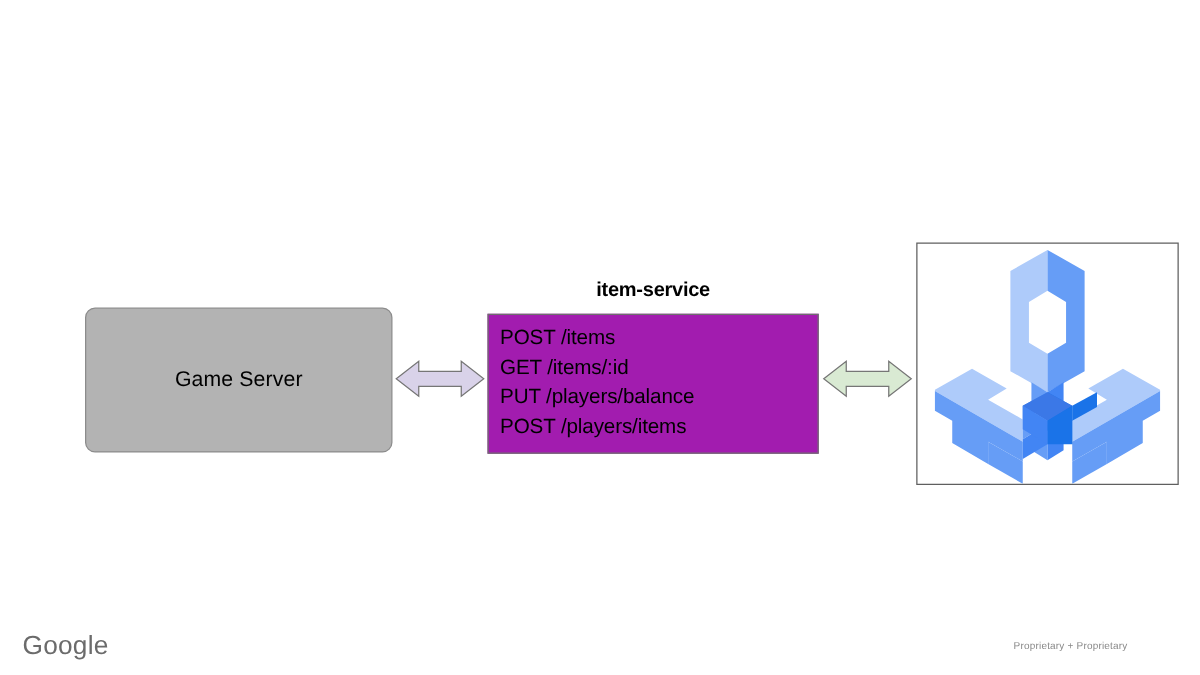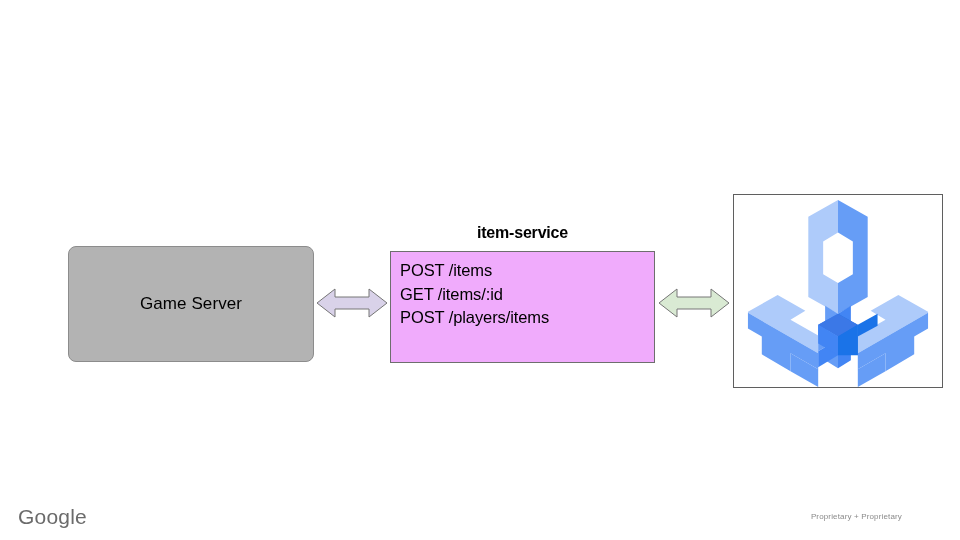--- a/index.html
+++ b/index.html
@@ -54,21 +54,21 @@
     color: #000000;
     letter-spacing: -0.2px;
   }
   #service-box {
     position: absolute;
     left: 390px;
     top: 251px;
     width: 265px;
     height: 112px;
     box-sizing: border-box;
-    background: #f0abfc;
+    background: #a21caf;
     border: 1px solid #6e6e6e;
     padding: 7px 0 0 9px;
   }
   .endpoint-line {
     font-size: 16.5px;
     line-height: 23.5px;
     color: #000000;
     white-space: nowrap;
     letter-spacing: -0.1px;
   }
@@ -132,20 +132,21 @@
     <svg width="74" height="40" viewBox="0 0 74 40" aria-hidden="true">
       <polygon points="2,20 20,6 20,14 54,14 54,6 72,20 54,34 54,26 20,26 20,34" fill="#d9d2e9" stroke="#767676" stroke-width="1"></polygon>
     </svg>
   </div>
 
   <div id="service-title">item-service</div>
 
   <div id="service-box">
     <div class="endpoint-line">POST /items</div>
     <div class="endpoint-line">GET /items/:id</div>
+    <div class="endpoint-line">PUT /players/balance</div>
     <div class="endpoint-line">POST /players/items</div>
   </div>
 
   <div class="arrow-wrap" id="arrow-right">
     <svg width="74" height="40" viewBox="0 0 74 40" aria-hidden="true">
       <polygon points="2,20 20,6 20,14 54,14 54,6 72,20 54,34 54,26 20,26 20,34" fill="#d9ead3" stroke="#767676" stroke-width="1"></polygon>
     </svg>
   </div>
 
   <div id="logo-frame">

